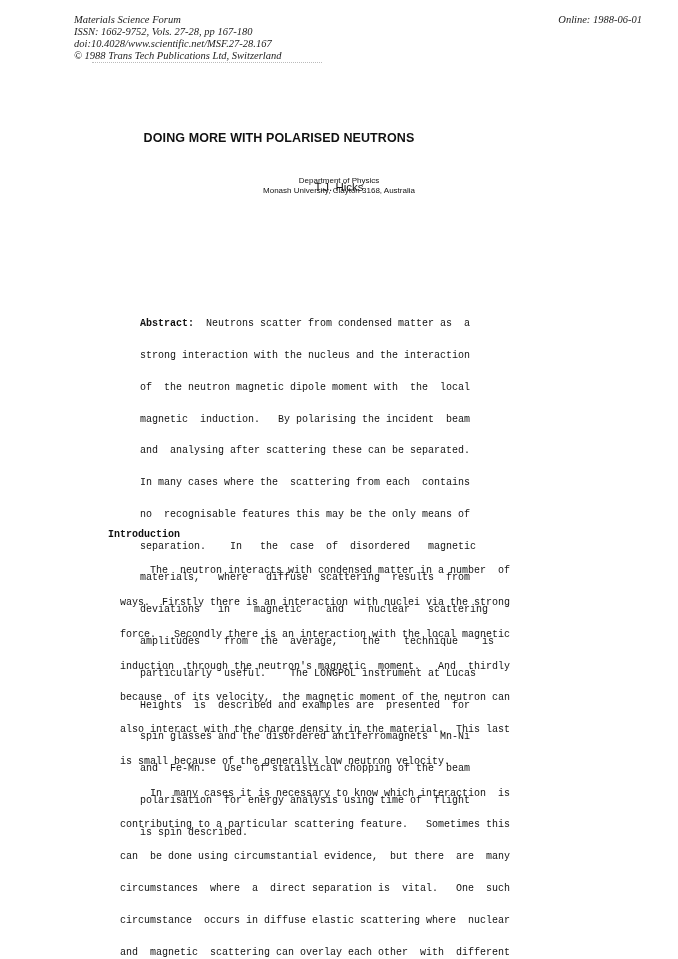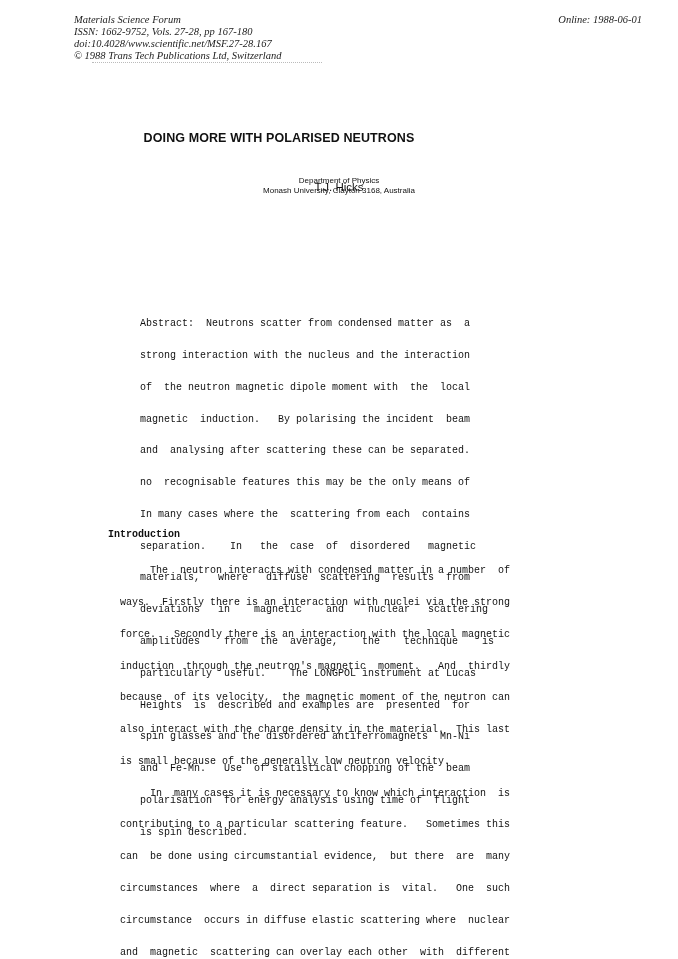--- a/index.html
+++ b/index.html
@@ -7,21 +7,21 @@
   .meta { position: absolute; left: 62px; top: 14px; font-family: "Liberation Serif", serif; font-style: italic; font-size: 10.5px; line-height: 12px; color: #222; }
   .meta div { white-space: nowrap; margin-left: 12px; }
   .online { position: absolute; right: 36px; top: 14px; font-family: "Liberation Serif", serif; font-style: italic; font-size: 10.5px; color: #222; }
   .ghost { position: absolute; left: 92px; top: 62px; width: 230px; height: 3px; border-top: 1px dotted #bbb; }
   .title { position: absolute; left: 0; width: 558px; top: 131px; text-align: center; font-family: "Liberation Sans", sans-serif; font-weight: bold; font-size: 12.5px; letter-spacing: 0.1px; }
   .author { position: absolute; left: 0; width: 678px; top: 157px; text-align: center; font-family: "Liberation Sans", sans-serif; font-size: 11.5px; margin-top: 24px; }
   .affil { position: absolute; left: 0; width: 678px; top: 176px; text-align: center; font-family: "Liberation Sans", sans-serif; font-size: 8px; line-height: 10px; }
   .mono { font-family: "Liberation Mono", monospace; font-size: 10px; line-height: 10.6px; white-space: pre; }
   .abstract { position: absolute; left: 140px; top: 298px; width: 366px; text-align: justify; }
   .abstract .line { display: block; white-space: pre; }
-  .b { font-weight: normal; }
+  .b { font-weight: bold; }
   .intro-head { position: absolute; left: 108px; top: 529px; font-family: "Liberation Mono", monospace; font-size: 10px; font-weight: bold; }
   .intro { position: absolute; left: 108px; top: 545px; width: 430px; }
   .intro .line { display: block; white-space: pre; margin-left: 12px; }
 </style>
 </head>
 <body>
 
 <div class="meta">
   <div>Materials Science Forum</div>
   <div>ISSN: 1662-9752, Vols. 27-28, pp 167-180</div>
@@ -37,22 +37,22 @@
   <div>Department of Physics</div>
   <div>Monash University, Clayton 3168, Australia</div>
 </div>
 
 <div class="abstract mono">
   <span class="line"><span class="b">Abstract:</span><span>  Neutrons scatter from condensed matter as  a</span></span>
   <span class="line">strong interaction with the nucleus and the interaction</span>
   <span class="line">of  the neutron magnetic dipole moment with  the  local</span>
   <span class="line">magnetic  induction.   By polarising the incident  beam</span>
   <span class="line">and  analysing after scattering these can be separated.</span>
+  <span class="line">In many cases where the  scattering from each  contains</span>
   <span class="line">no  recognisable features this may be the only means of</span>
-  <span class="line">In many cases where the  scattering from each  contains</span>
   <span class="line">separation.    In   the  case  of  disordered   magnetic</span>
   <span class="line">materials,   where   diffuse  scattering  results  from</span>
   <span class="line">deviations   in    magnetic    and    nuclear   scattering</span>
   <span class="line">amplitudes    from  the  average,    the    technique    is</span>
   <span class="line">particularly  useful.    The LONGPOL instrument at Lucas</span>
   <span class="line">Heights  is  described and examples are  presented  for</span>
   <span class="line">spin glasses and the disordered antiferromagnets  Mn-Ni</span>
   <span class="line">and  Fe-Mn.   Use  of statistical chopping of the  beam</span>
   <span class="line">polarisation  for energy analysis using time of  flight</span>
   <span class="line">is spin described.</span>

